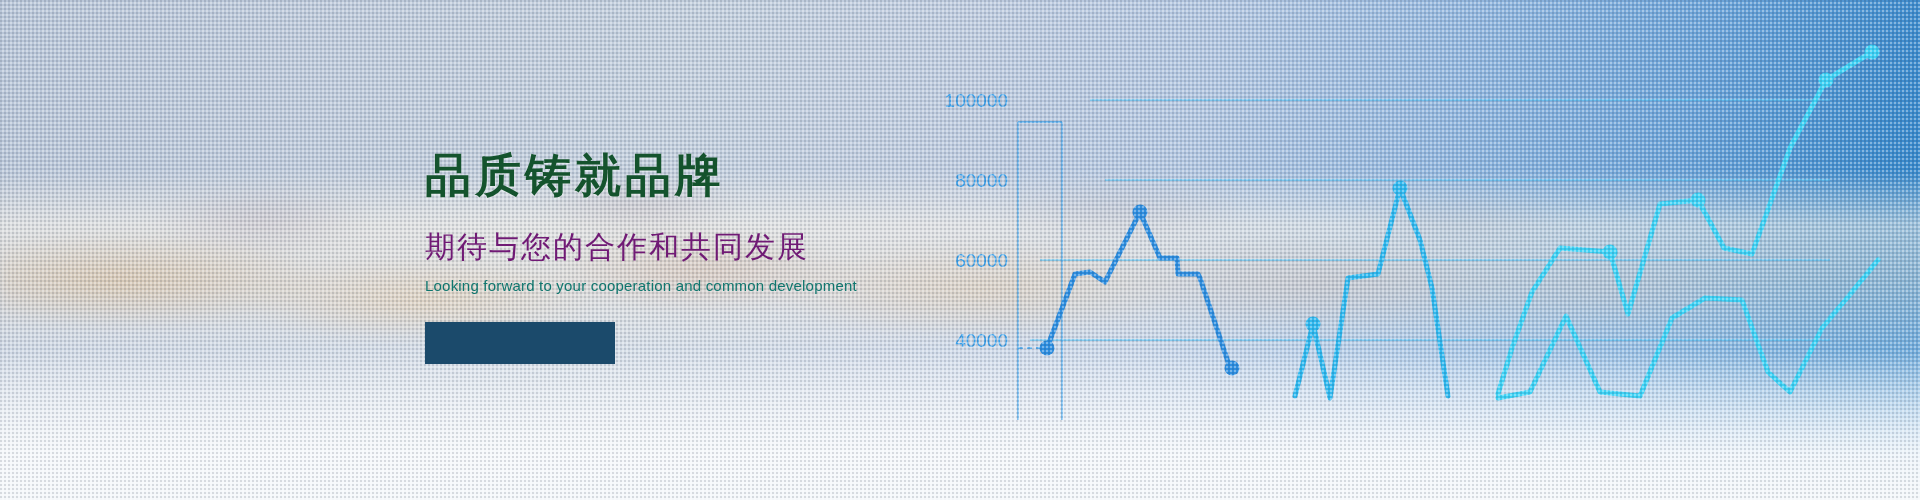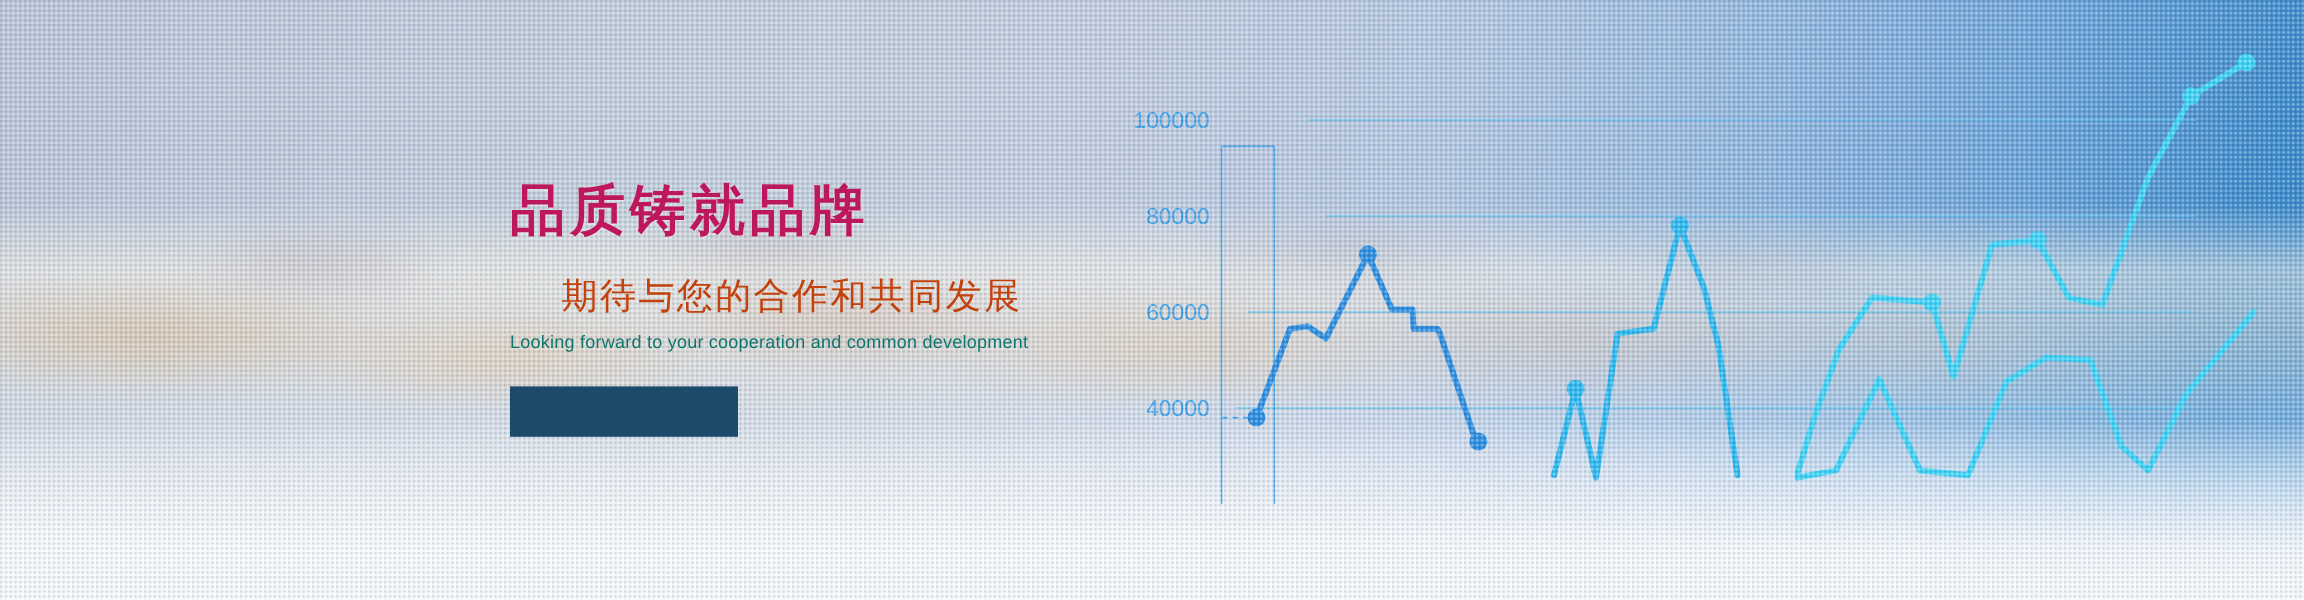--- a/index.html
+++ b/index.html
@@ -78,27 +78,27 @@
     background-image:
       radial-gradient(circle at 1px 1px, rgba(255,255,255,0.35) 0.9px, rgba(0,0,0,0) 1.3px);
     background-size:4px 4px;
     background-position:2px 2px;
   }
 
   
   .copy { position:absolute; left:425px; top:150px; }
   .headline {
     font-size:46px; font-weight:bold; letter-spacing:4px;
-    color:#be185d; line-height:1.1; white-space:nowrap;
+    color:#14532d; line-height:1.1; white-space:nowrap;
     text-shadow:0 1px 2px rgba(255,255,255,0.5);
   }
   .subhead {
     margin-top:26px;
     font-size:30px; letter-spacing:2px;
-    color:#c2410c; white-space:nowrap;margin-left:43px;
+    color:#701a75; white-space:nowrap;
   }
   .subhead-en {
     margin-top:9px;
     font-size:15px; letter-spacing:0.2px;
     color:#0f766e; white-space:nowrap;
   }
   .cta {
     margin-top:28px;
     width:190px; height:42px;
     background:#1b4a6b;

